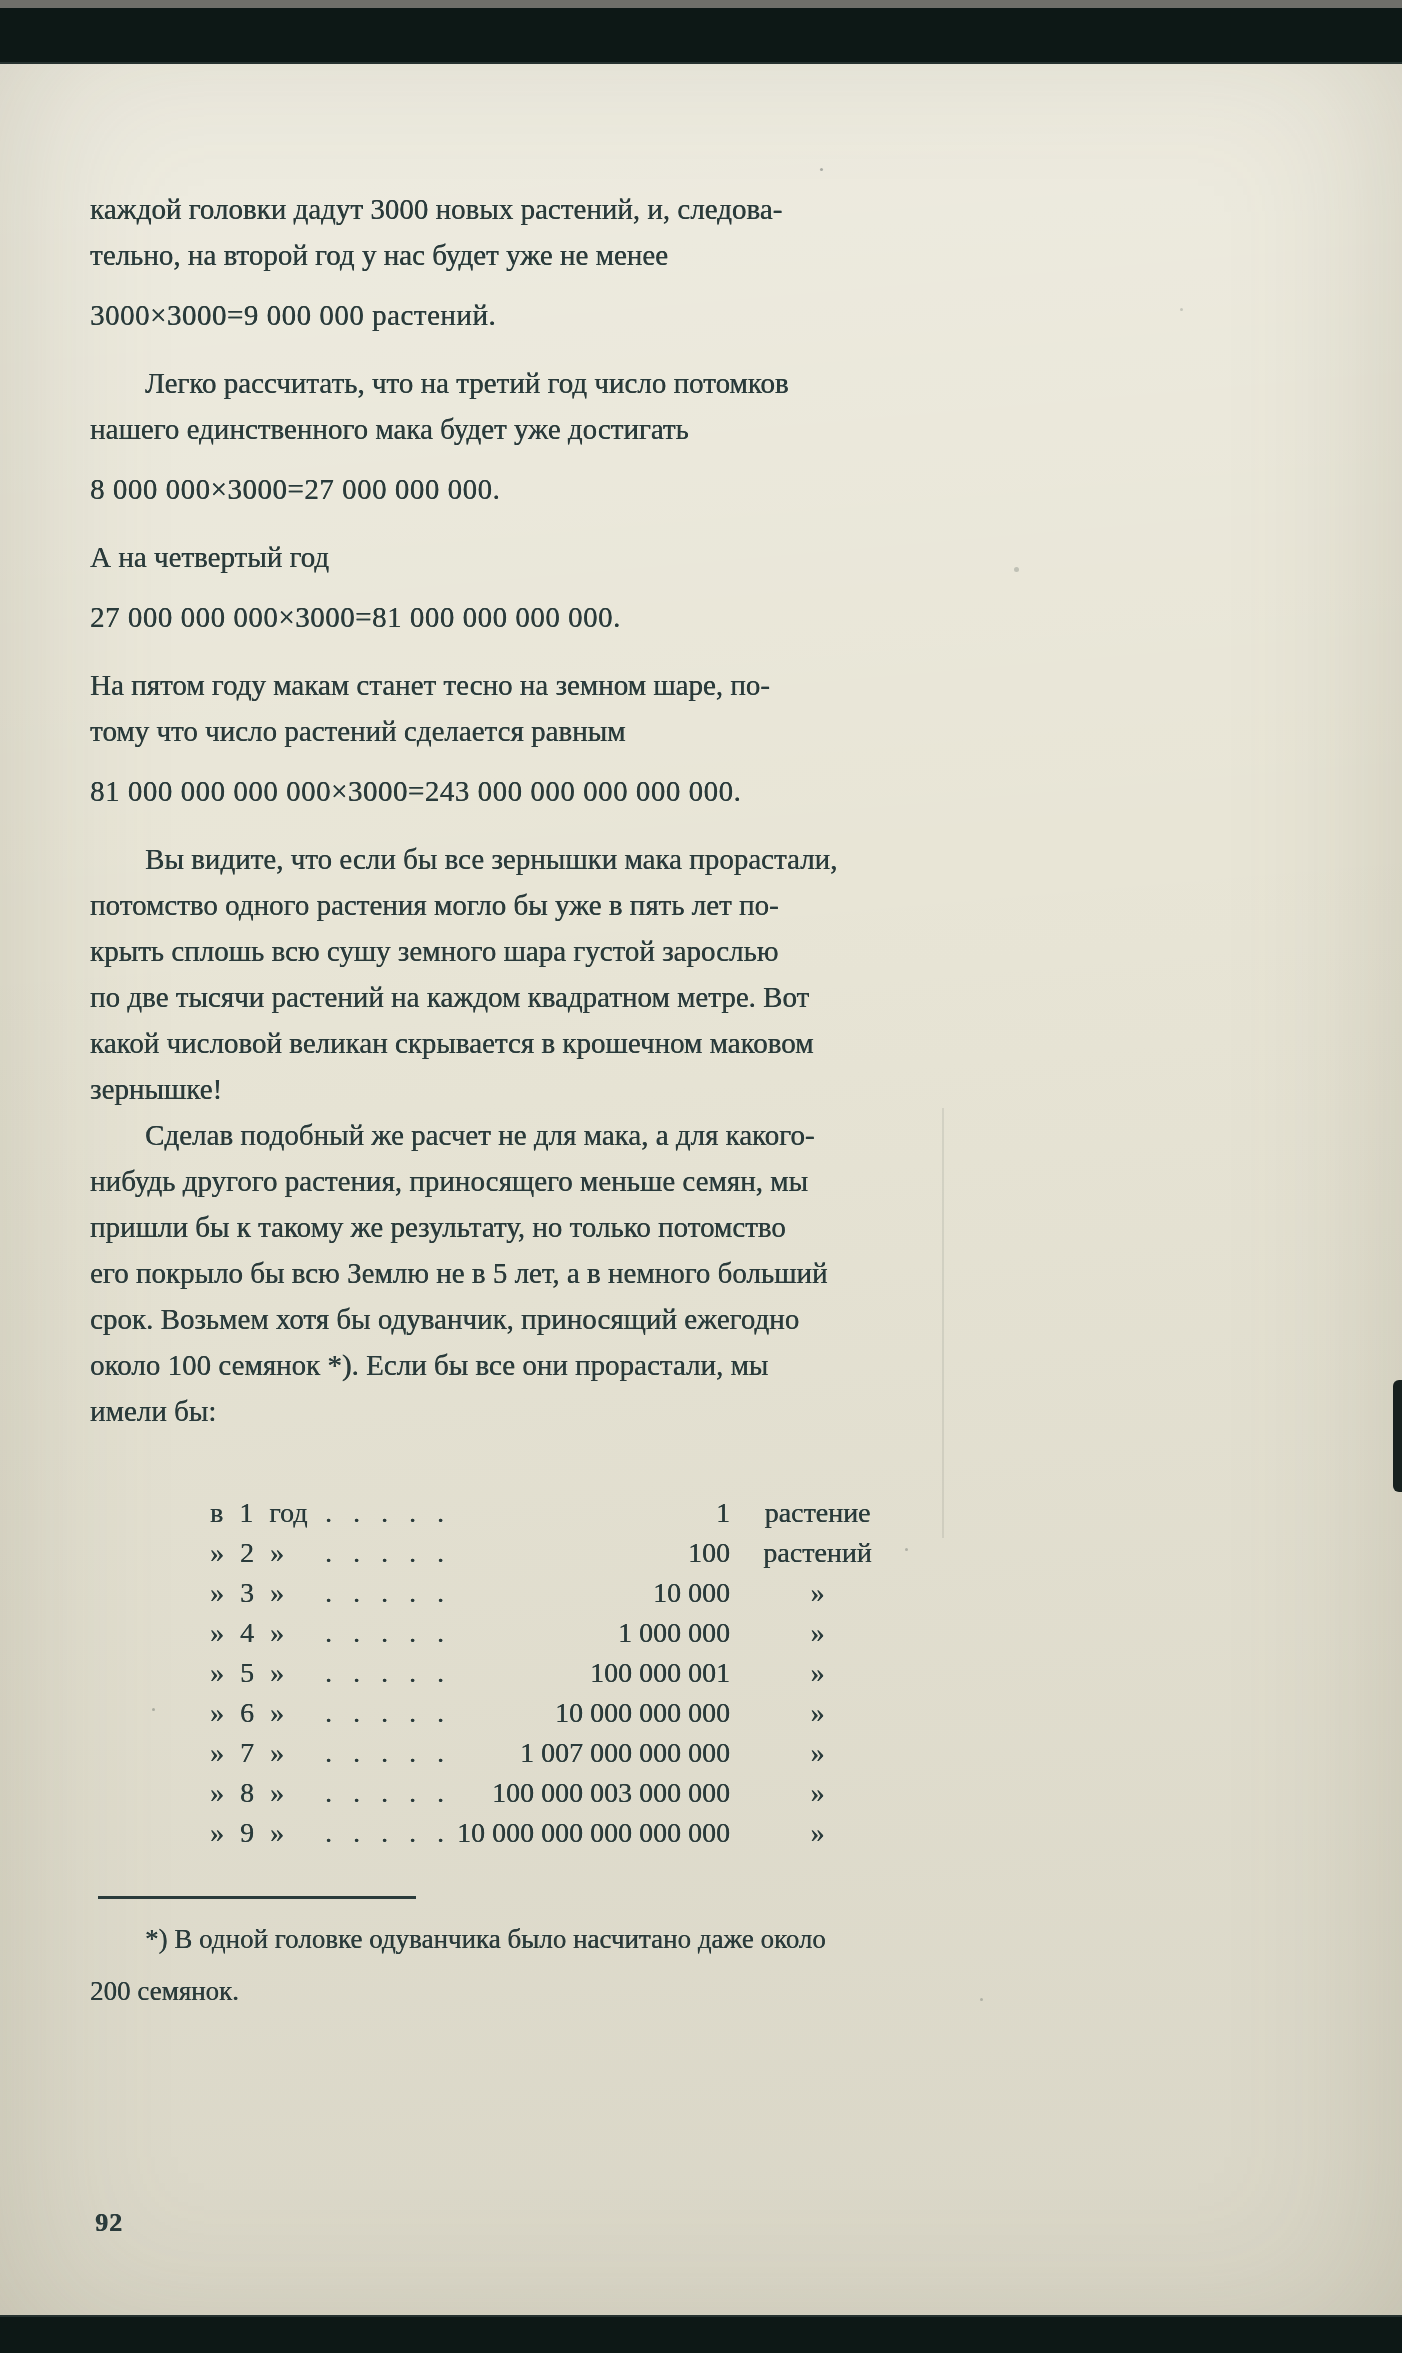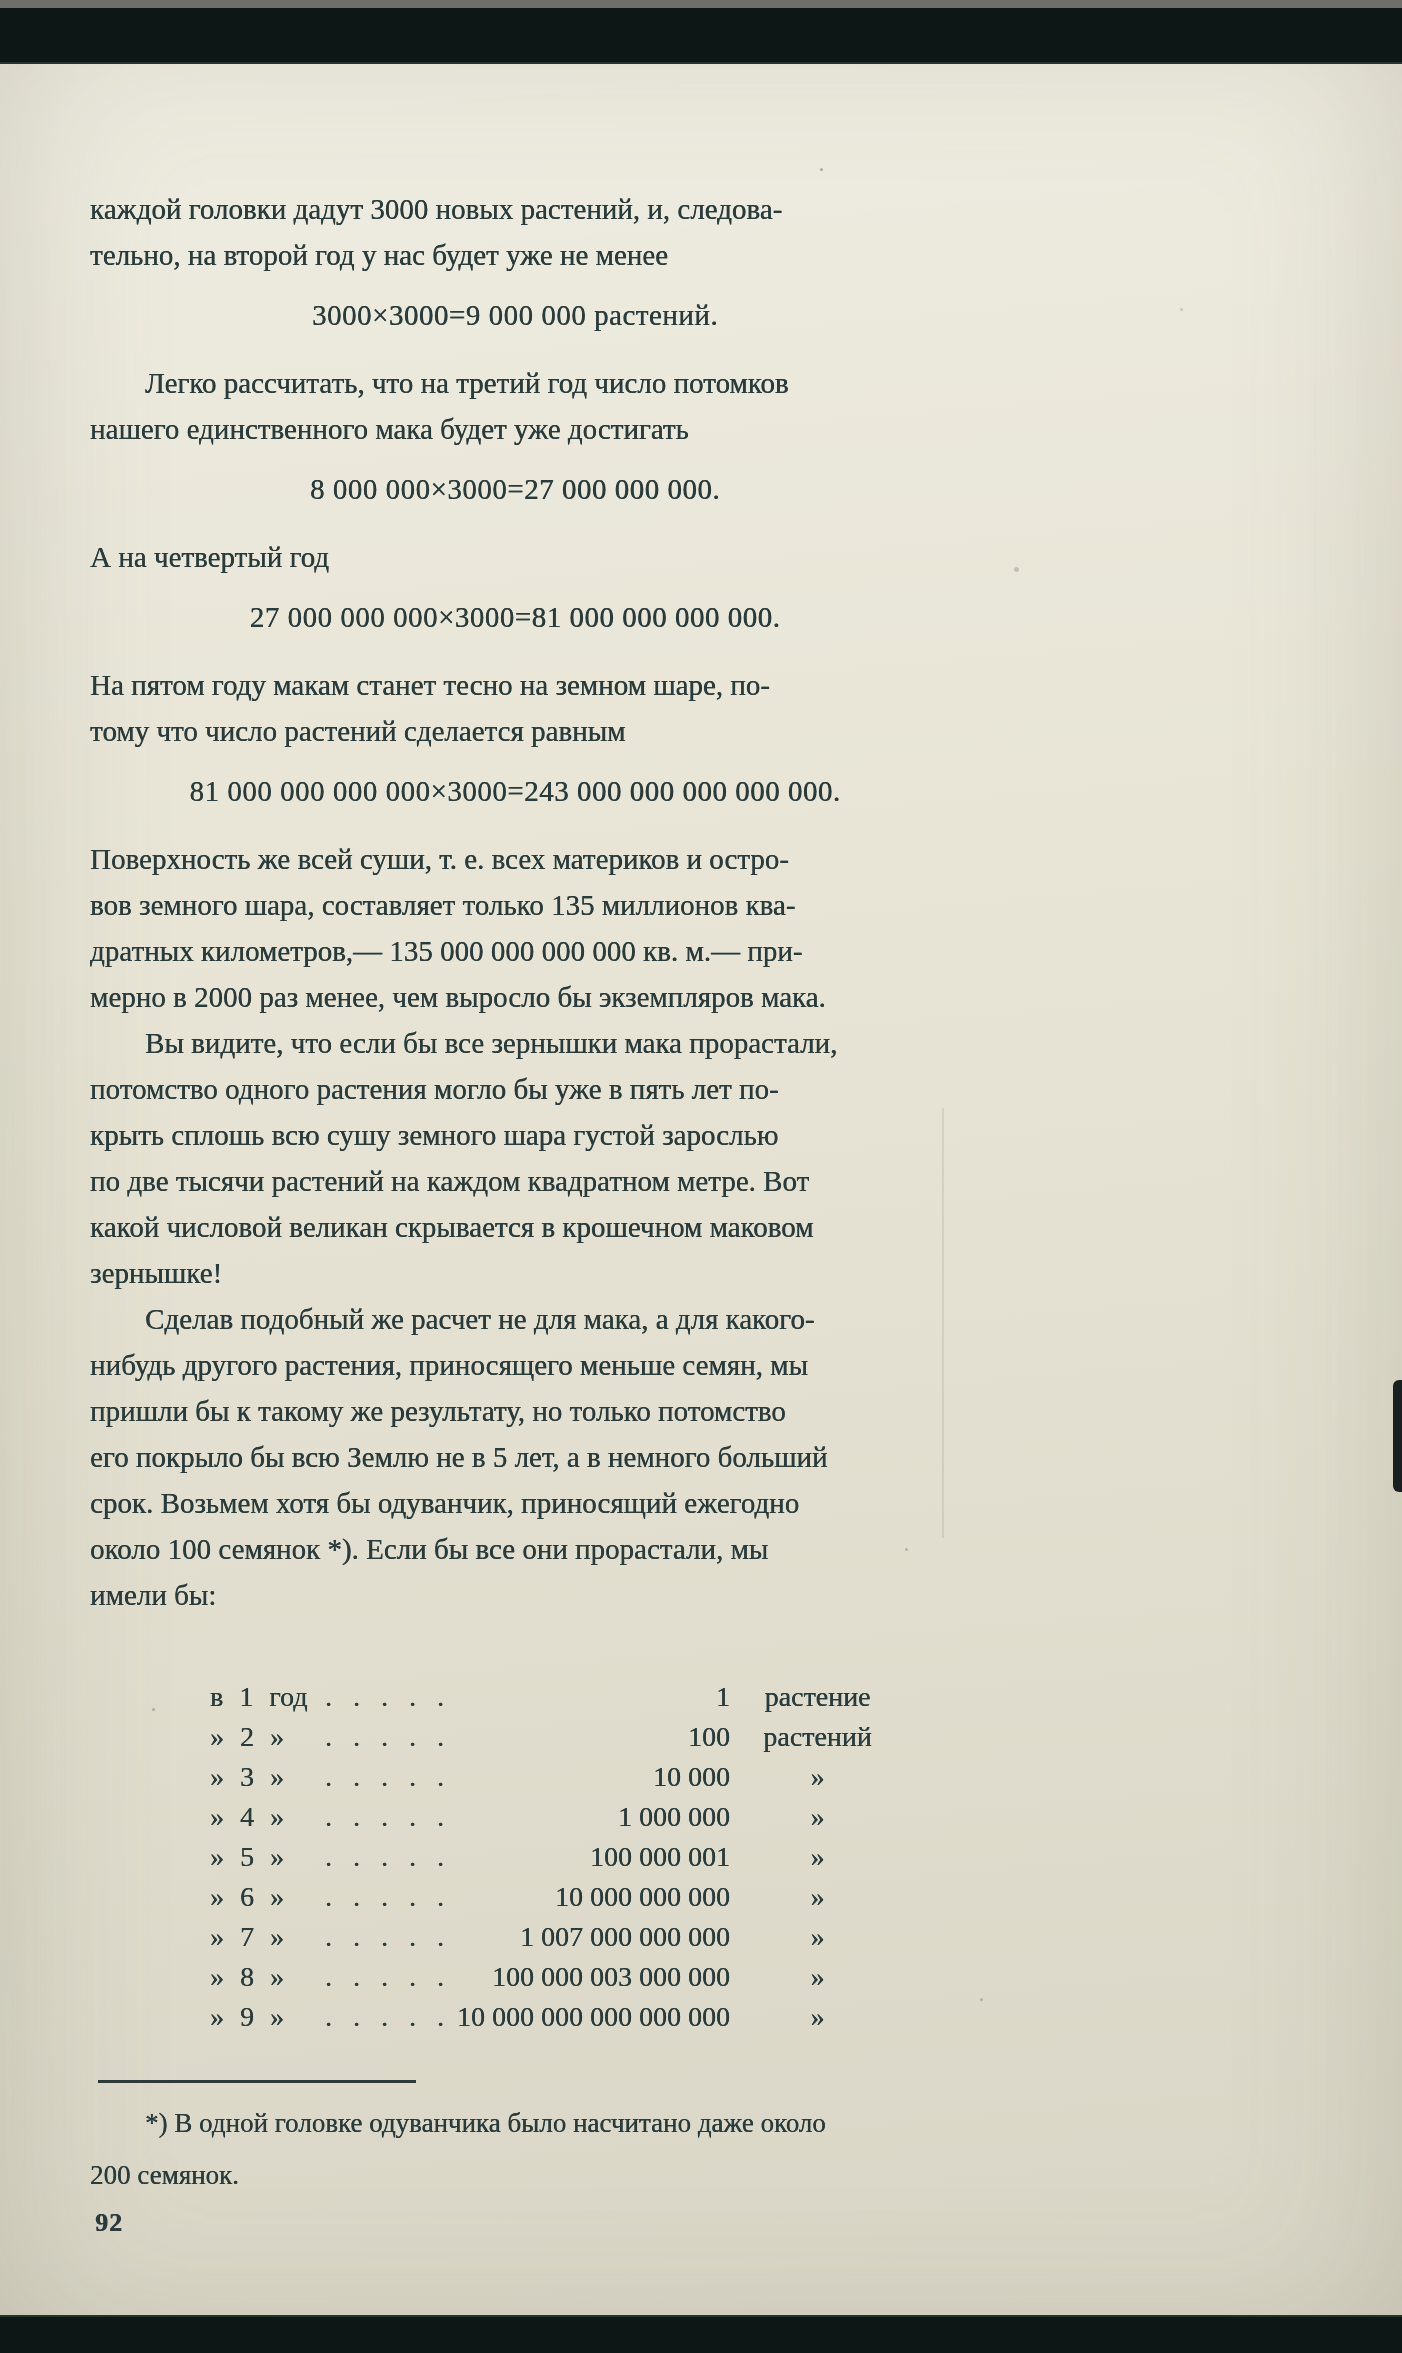--- a/index.html
+++ b/index.html
@@ -27,21 +27,20 @@
     left: 90px; top: 178px; width: 850px;
     font-size: 29px; line-height: 46px;
     text-shadow: 0.35px 0 0 currentColor;
   }
 
   .para { margin: 0; white-space: pre-line; }
   .para.indent { text-indent: 55px; }
 
   .eq {
     margin: 14px 0 22px;
-    text-align: center;
     white-space: pre;
     letter-spacing: 0.5px;
   }
 
   .table { margin: 56px 0 0 120px; width: 695px; font-size: 28px; }
   .trow { display: flex; align-items: flex-start; height: 40px; }
   .t-label { width: 115px; word-spacing: 9px; white-space: nowrap; }
   .t-dots  { width: 120px; letter-spacing: 7px; white-space: nowrap; overflow: hidden; }
   .t-value { flex: 1; text-align: right; white-space: nowrap; }
   .t-unit  { width: 175px; text-align: center; white-space: nowrap; }
@@ -96,24 +95,20 @@
 нашего единственного мака будет уже достигать</p>
     <p class="eq">8 000 000×3000=27 000 000 000.</p>
 
     <p class="para">А на четвертый год</p>
     <p class="eq">27 000 000 000×3000=81 000 000 000 000.</p>
 
     <p class="para">На пятом году макам станет тесно на земном шаре, по-
 тому что число растений сделается равным</p>
     <p class="eq">81 000 000 000 000×3000=243 000 000 000 000 000.</p>
 
-    <p class="para">Поверхность же всей суши, т. е. всех материков и остро-
-вов земного шара, составляет только 135 миллионов ква-
-дратных километров,— 135 000 000 000 000 кв. м.— при-
-мерно в 2000 раз менее, чем выросло бы экземпляров мака.</p>
     <p class="para indent">Вы видите, что если бы все зернышки мака прорастали,
 потомство одного растения могло бы уже в пять лет по-
 крыть сплошь всю сушу земного шара густой зарослью
 по две тысячи растений на каждом квадратном метре. Вот
 какой числовой великан скрывается в крошечном маковом
 зернышке!</p>
     <p class="para indent">Сделав подобный же расчет не для мака, а для какого-
 нибудь другого растения, приносящего меньше семян, мы
 пришли бы к такому же результату, но только потомство
 его покрыло бы всю Землю не в 5 лет, а в немного больший

